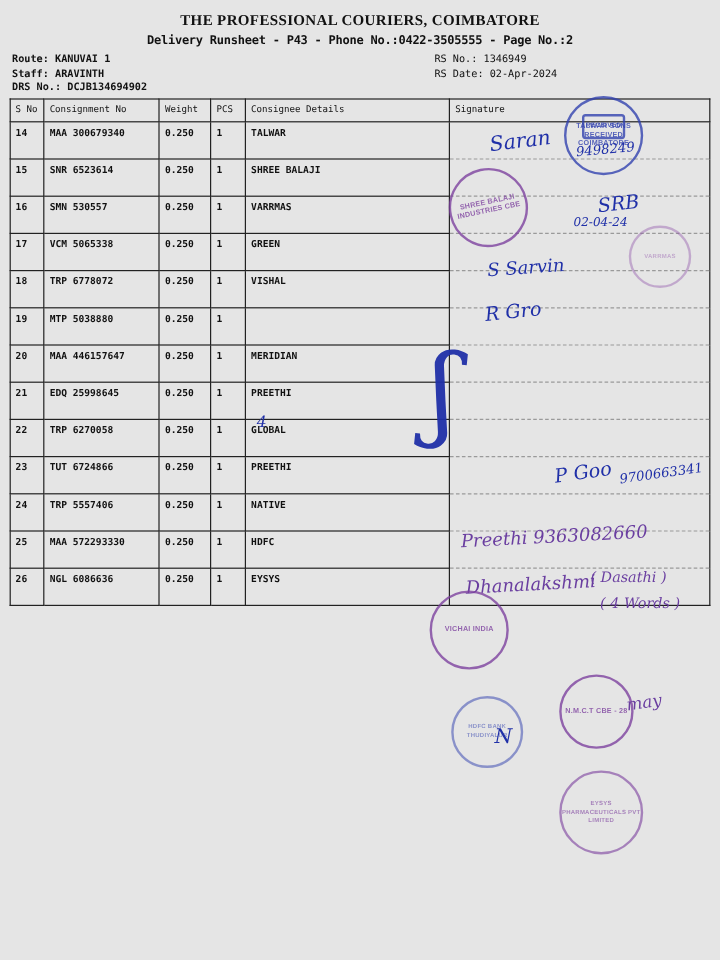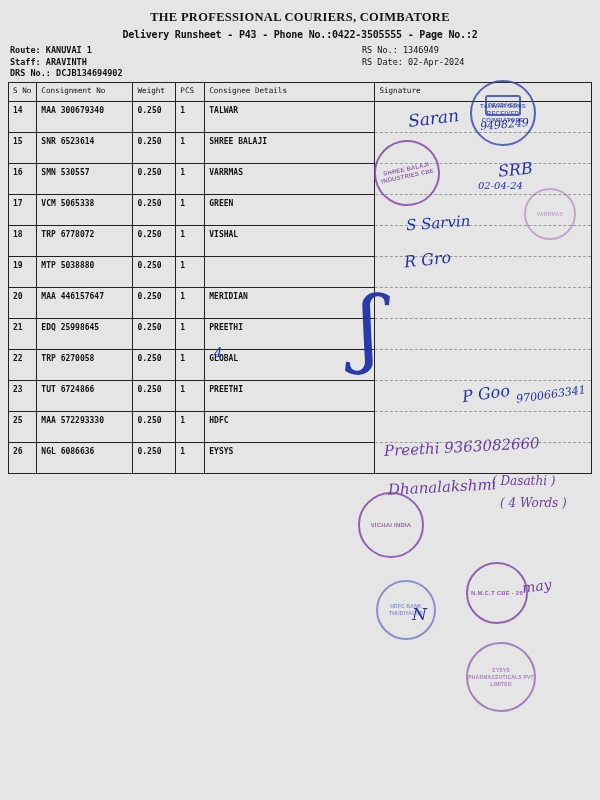--- a/index.html
+++ b/index.html
@@ -284,20 +284,28 @@
       </tr>
       <tr>
         <td>23</td>
         <td>TUT 6724866</td>
         <td>0.250</td>
         <td>1</td>
         <td>PREETHI</td>
         <td class="sig-cell"></td>
       </tr>
       <tr>
+        <td>24</td>
+        <td>TRP 5557406</td>
+        <td>0.250</td>
+        <td>1</td>
+        <td>NATIVE</td>
+        <td class="sig-cell"></td>
+      </tr>
+      <tr>
         <td>25</td>
         <td>MAA 572293330</td>
         <td>0.250</td>
         <td>1</td>
         <td>HDFC</td>
         <td class="sig-cell"></td>
       </tr>
       <tr>
         <td>26</td>
         <td>NGL 6086636</td>

